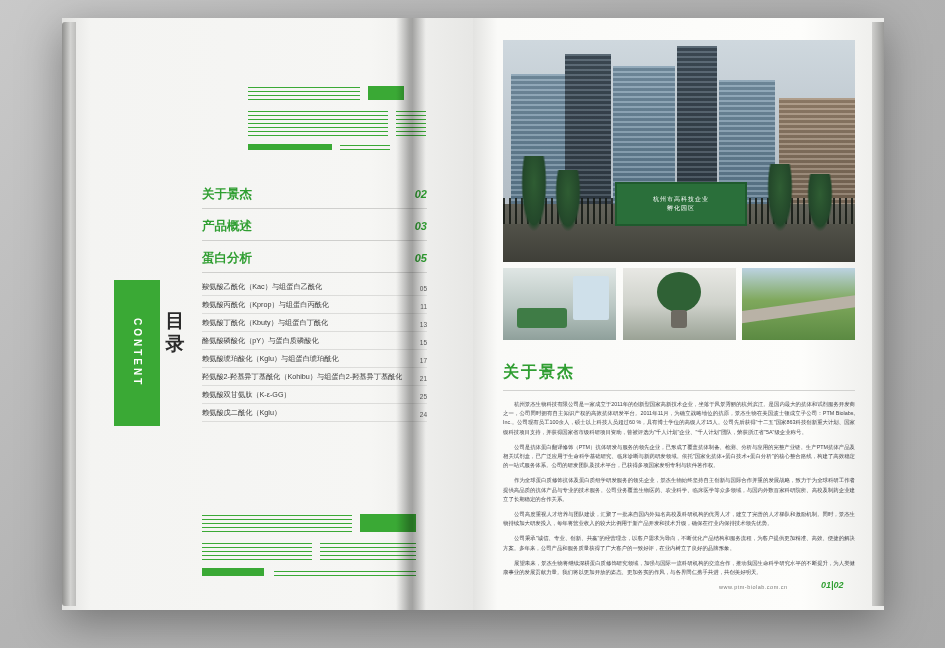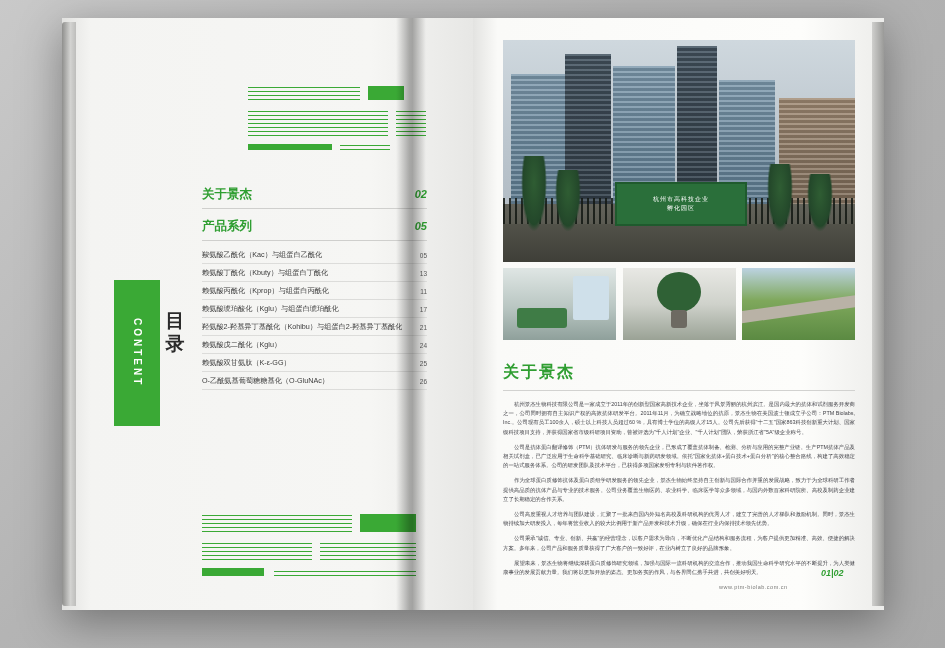--- a/index.html
+++ b/index.html
@@ -133,21 +133,21 @@
     color: #2f9e31;
   }
   .toc-major .p {
     font-size: 11px;
     font-weight: bold;
     font-style: italic;
     color: #2f9e31;
   }
   .toc-minor {
     display: flex;
-    align-items: center;
+    align-items: flex-end;
     justify-content: space-between;
     border-bottom: 1px solid #dcdcda;
     padding-bottom: 3px;
     margin-bottom: 4px;
   }
   .toc-minor .t {
     font-size: 7.2px;
     color: #3b3b3b;
     white-space: nowrap;
     overflow: hidden;
@@ -237,21 +237,21 @@
     line-height: 9.2px;
     color: #44444a;
     text-align: justify;
     text-indent: 11px;
   }
   .footer-url {
     position: absolute; left: 246px; top: 566px;
     font-size: 5.5px; color: #7a7a78; letter-spacing: 0.5px;
   }
   .folio {
-    position: absolute; left: 348px; top: 550px;
+    position: absolute; left: 348px; top: 562px;
     font-size: 9px; font-weight: bold; font-style: italic; color: #2f9e31;
   }
 </style>
 </head>
 <body>
 
 <div class="stage">
 
   <div class="edge-left"></div>
   <div class="edge-right"></div>
@@ -279,55 +279,59 @@
       </div>
       <div class="content-cn">目 录</div>
 
       <div class="toc">
 
         <div class="toc-major">
           <span class="t">关于景杰</span>
           <span class="p">02</span>
         </div>
         <div class="toc-major">
-          <span class="t">产品系列</span>
+          <span class="t">产品概述</span>
+          <span class="p">03</span>
+        </div>
+        <div class="toc-major">
+          <span class="t">蛋白分析</span>
           <span class="p">05</span>
         </div>
 
         <div class="toc-minor">
           <span class="t">羧氨酸乙酰化（Kac）与组蛋白乙酰化</span>
           <span class="p">05</span>
         </div>
         <div class="toc-minor">
+          <span class="t">赖氨酸丙酰化（Kprop）与组蛋白丙酰化</span>
+          <span class="p">11</span>
+        </div>
+        <div class="toc-minor">
           <span class="t">赖氨酸丁酰化（Kbuty）与组蛋白丁酰化</span>
           <span class="p">13</span>
         </div>
         <div class="toc-minor">
-          <span class="t">赖氨酸丙酰化（Kprop）与组蛋白丙酰化</span>
-          <span class="p">11</span>
+          <span class="t">酪氨酸磷酸化（pY）与蛋白质磷酸化</span>
+          <span class="p">15</span>
         </div>
         <div class="toc-minor">
           <span class="t">赖氨酸琥珀酸化（Kglu）与组蛋白琥珀酰化</span>
           <span class="p">17</span>
         </div>
         <div class="toc-minor">
           <span class="t">羟氨酸2-羟基异丁基酰化（Kohibu）与组蛋白2-羟基异丁基酰化</span>
           <span class="p">21</span>
         </div>
         <div class="toc-minor">
+          <span class="t">赖氨酸双甘氨肽（K-ε-GG）</span>
+          <span class="p">25</span>
+        </div>
+        <div class="toc-minor">
           <span class="t">赖氨酸戊二酰化（Kglu）</span>
           <span class="p">24</span>
-        </div>
-        <div class="toc-minor">
-          <span class="t">赖氨酸双甘氨肽（K-ε-GG）</span>
-          <span class="p">25</span>
-        </div>
-        <div class="toc-minor">
-          <span class="t">O-乙酰氨基葡萄糖糖基化（O-GluNAc）</span>
-          <span class="p">26</span>
         </div>
 
       </div>
     </div>
 
     <div class="page page-right">
 
       <div class="photo hero">
         <div class="sky"></div>
         <div class="bld glass" style="left:8px; top:34px; width:54px; height:132px;"></div>

